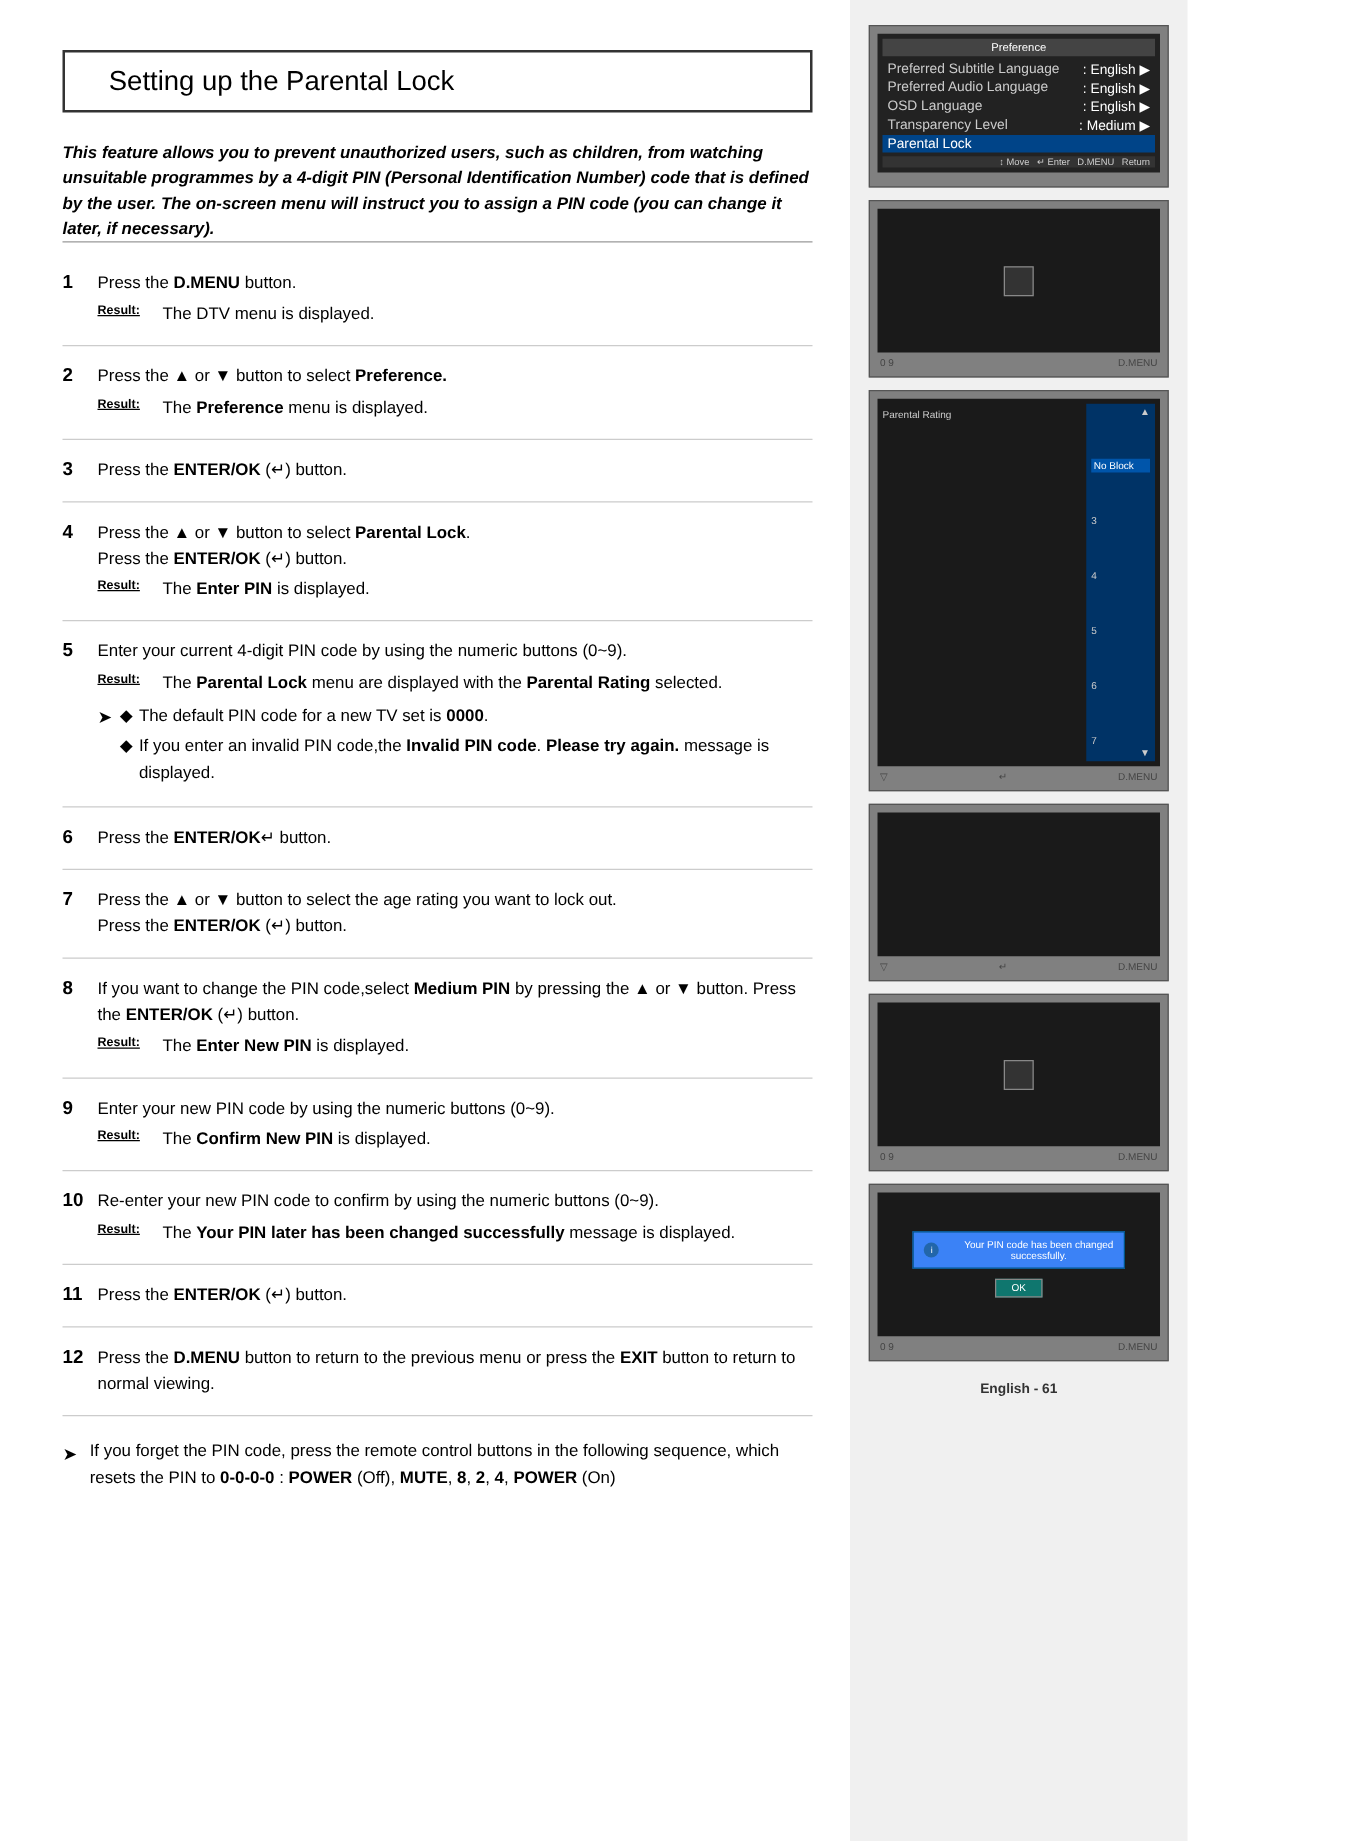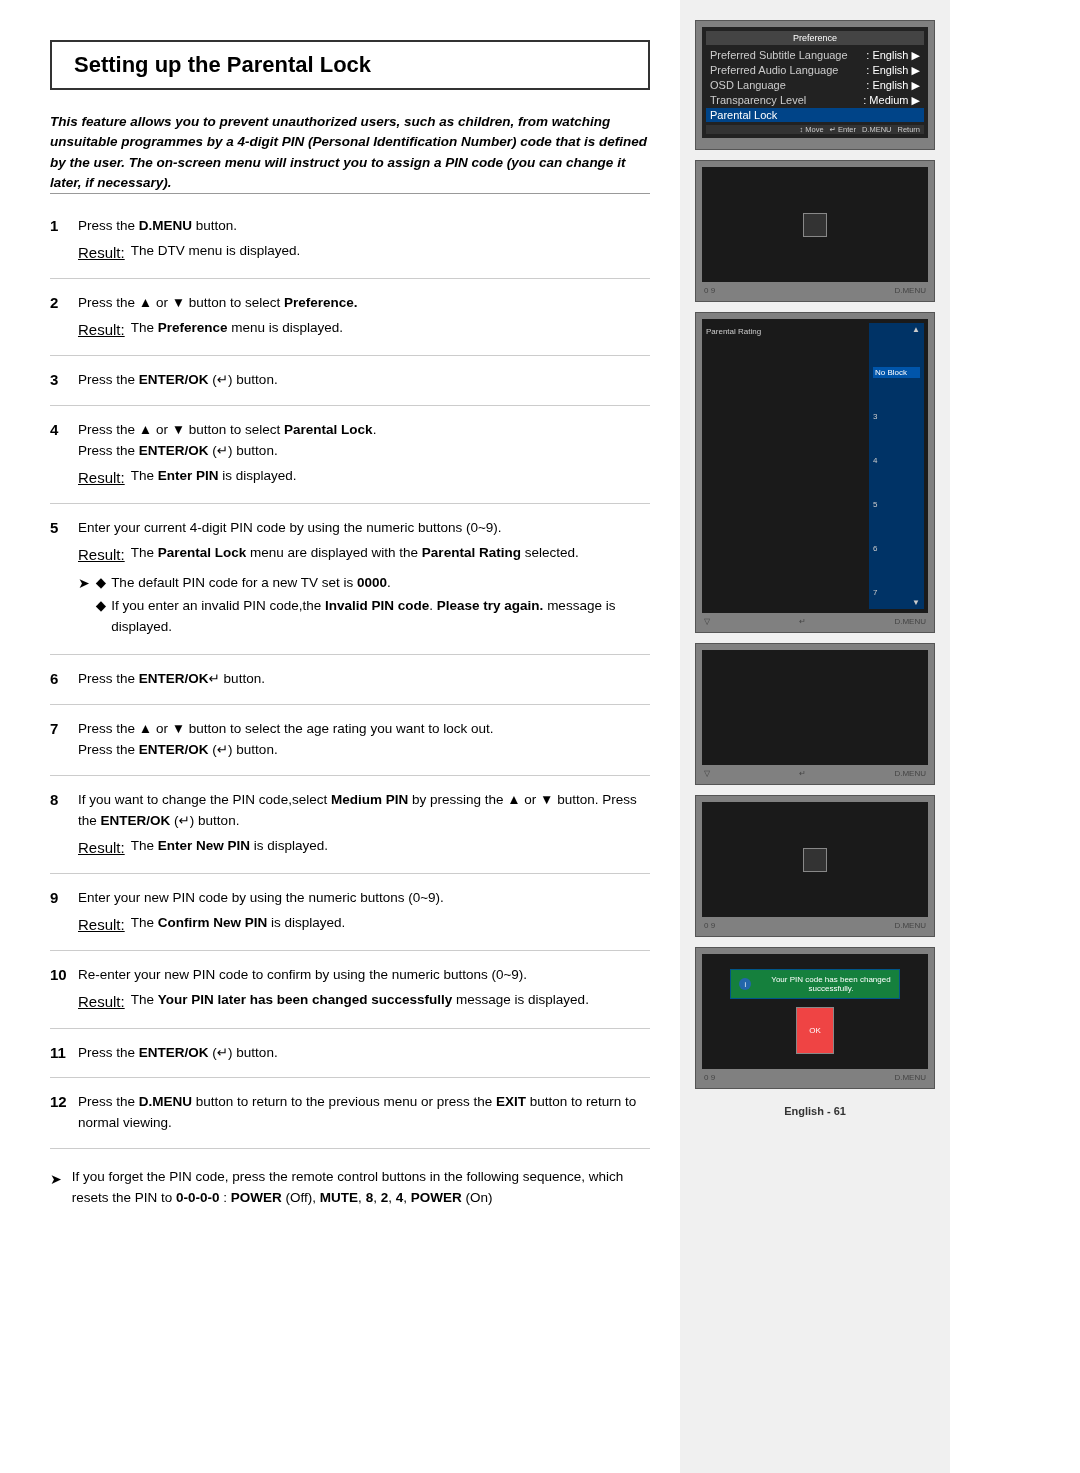--- a/index.html
+++ b/index.html
@@ -23,23 +23,23 @@
       padding: 20px 15px;
       display: flex;
       flex-direction: column;
       gap: 10px;
       background: #f0f0f0;
     }
 
     
     .page-title {
       border: 2px solid #333;
-      padding: 10px 22px;
+      padding: 10px 35px;
       font-size: 22px;
-      font-weight: bold;
+      font-weight: normal;
       margin-bottom: 22px;
       display: inline-block;
       width: 100%;
     }
 
     
     .intro-text {
       font-style: italic;
       font-size: 13.5px;
       line-height: 1.5;
@@ -70,21 +70,22 @@
       line-height: 1.55;
     }
     .step-body .result-line {
       display: flex;
       gap: 6px;
       margin-top: 4px;
     }
     .step-body .result-label {
       text-decoration: underline;
       min-width: 46px;
-      font-size: 15px;
+      font-size: 10px;
+      font-weight: bold;
     }
     .step-body .result-text {
       font-size: 13.5px;
       line-height: 1.55;
     }
     .arrow-symbol {
       font-size: 14px;
       color: #000;
     }
     .notes-block {
@@ -229,21 +230,21 @@
     .success-screen {
       background: #1a1a1a;
       display: flex;
       flex-direction: column;
       align-items: center;
       justify-content: center;
       min-height: 115px;
       padding: 8px;
     }
     .success-bubble {
-      background: #15803d;
+      background: #3b82f6;
       border: 1px solid #005588;
       padding: 5px 8px;
       font-size: 8px;
       color: #fff;
       text-align: center;
       margin-bottom: 4px;
       display: flex;
       align-items: center;
       gap: 20px;
     }
@@ -253,24 +254,24 @@
       width: 12px;
       height: 12px;
       display: flex;
       align-items: center;
       justify-content: center;
       font-size: 7px;
       color: #fff;
       flex-shrink: 0;
     }
     .ok-button {
-      background: #ef4444;
+      background: #0f766e;
       color: #fff;
       border: 1px solid #888;
-      padding: 18px 12px;
+      padding: 2px 12px;
       font-size: 8px;
       margin-top: 4px;
     }
 
     
     .page-footer {
       text-align: center;
       margin-top: 6px;
       font-size: 11px;
       font-weight: bold;

